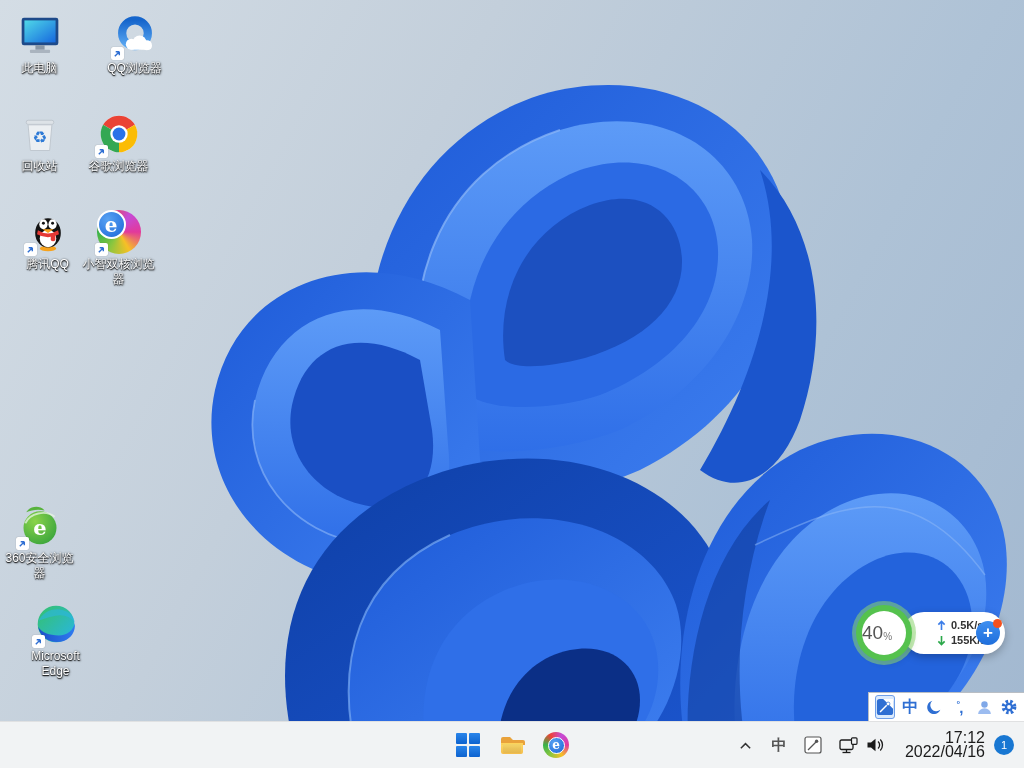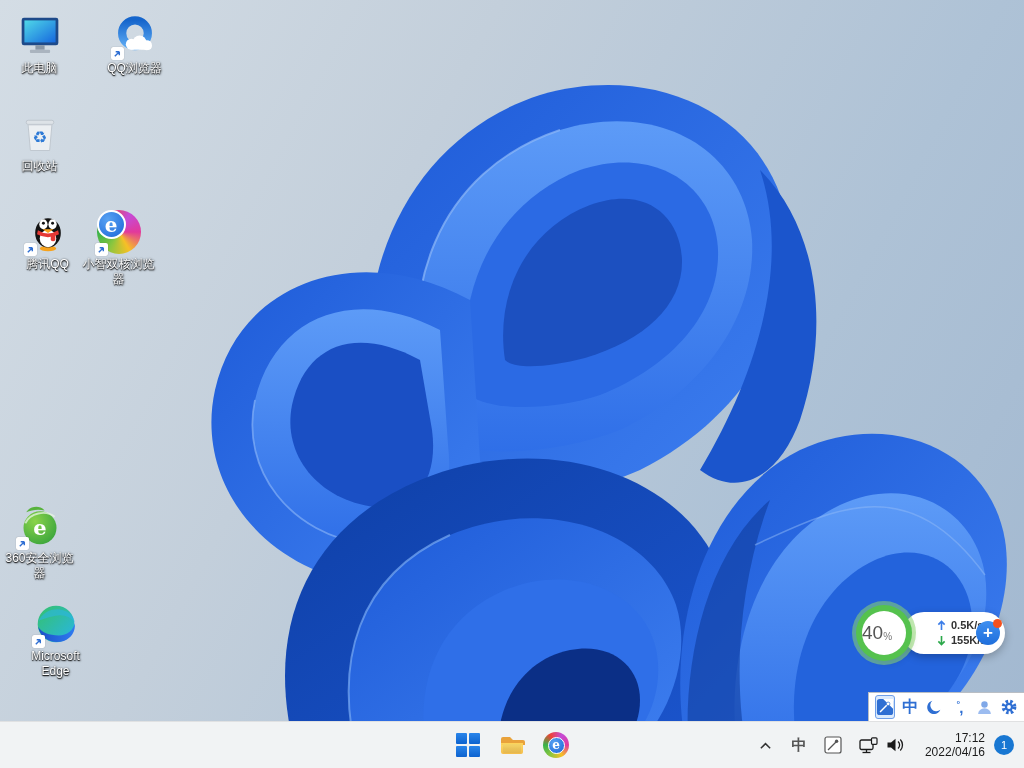--- a/index.html
+++ b/index.html
@@ -57,21 +57,21 @@
   .taskbar{position:absolute;left:0;top:721px;width:1024px;height:47px;background:#f1f3f4;
     border-top:1px solid rgba(0,0,0,.07);box-sizing:border-box;}
   .tb-center{position:absolute;left:50%;top:0;height:100%;transform:translateX(-50%);
     display:flex;align-items:center;gap:4px;}
   .tb-btn{width:40px;height:40px;border-radius:5px;display:flex;align-items:center;justify-content:center;cursor:pointer;}
   .winlogo{display:grid;grid-template-columns:11px 11px;grid-template-rows:11px 11px;gap:2px;}
   .winlogo i{background:linear-gradient(180deg,#2a85ea,#0d63cf);border-radius:1px;}
   .tb-right{position:absolute;right:0;top:0;height:100%;display:flex;align-items:center;padding-right:10px;}
   .tray-btn{height:36px;display:flex;align-items:center;justify-content:center;border-radius:4px;cursor:pointer;}
   .tray-zh{color:#555;font-size:15px;font-weight:bold;}
-  .clock{text-align:right;font-size:12px;color:#1b1b1b;line-height:14px;margin-left:14px;cursor:pointer;}
+  .clock{text-align:right;font-size:16px;color:#1b1b1b;line-height:14px;margin-left:14px;cursor:pointer;}
   .badge{width:20px;height:20px;border-radius:50%;background:#1877d2;color:#fff;font-size:11px;
     display:flex;align-items:center;justify-content:center;margin-left:9px;cursor:pointer;}
 </style>
 </head>
 <body>
 
 <div class="wallpaper">
   <svg width="1024" height="768" viewBox="0 0 1024 768">
     <defs>
       <linearGradient id="gBase" x1="0" y1="0" x2="1" y2="1">
@@ -169,20 +169,38 @@
     <div class="ic">
       <svg viewBox="0 0 48 48">
         <rect x="9" y="9" width="30" height="4.5" rx="2" fill="#dde2e7" stroke="#bdc5cd" stroke-width="1"></rect>
         <path d="M11,14 h26 l-2.5,28 h-21 z" fill="#eceff2" stroke="#bdc5cd" stroke-width="1"></path>
         <text x="24" y="34" font-size="18" fill="#2e7ad6" text-anchor="middle">♻</text>
         </svg>
     </div>
     <div class="lbl">回收站</div>
   </div>
 
+  <div class="di" style="left:79px;top:104px">
+    <div class="ic">
+      <svg viewBox="0 0 48 48">
+        <circle cx="24" cy="24" r="20" fill="#fff"></circle>
+        <path d="M6.7,14 A20,20 0 0 1 41.3,14 L24,24 Z" fill="#ea4335"></path>
+        <path d="M41.3,14 A20,20 0 0 1 24,44 L24,24 Z" fill="#fbbc05"></path>
+        <path d="M24,44 A20,20 0 0 1 6.7,14 L24,24 Z" fill="#34a853"></path>
+        <circle cx="24" cy="24" r="9.5" fill="#fff"></circle>
+        <circle cx="24" cy="24" r="7" fill="#2a72e8"></circle>
+        </svg>
+      <span class="sc">
+          <svg viewBox="0 0 10 10">
+            <path d="M2,8 L7,3 M7,3 h-4 M7,3 v4" stroke="#2f6fd3" stroke-width="1.6" fill="none"></path>
+          </svg>
+        </span>
+    </div>
+    <div class="lbl">谷歌浏览器</div>
+  </div>
 
   <div class="di" style="left:8px;top:202px">
     <div class="ic">
       <svg viewBox="0 0 48 48">
         <ellipse cx="24" cy="42" rx="9" ry="3" fill="#f7a21b"></ellipse>
         <ellipse cx="24" cy="25" rx="14" ry="16" fill="#141414"></ellipse>
         <ellipse cx="19" cy="15.5" rx="4.5" ry="5.5" fill="#fff"></ellipse>
           <ellipse cx="29" cy="15.5" rx="4.5" ry="5.5" fill="#fff"></ellipse>
         <circle cx="19" cy="14.5" r="1.6" fill="#111"></circle>
           <circle cx="29" cy="14.5" r="1.6" fill="#111"></circle>

